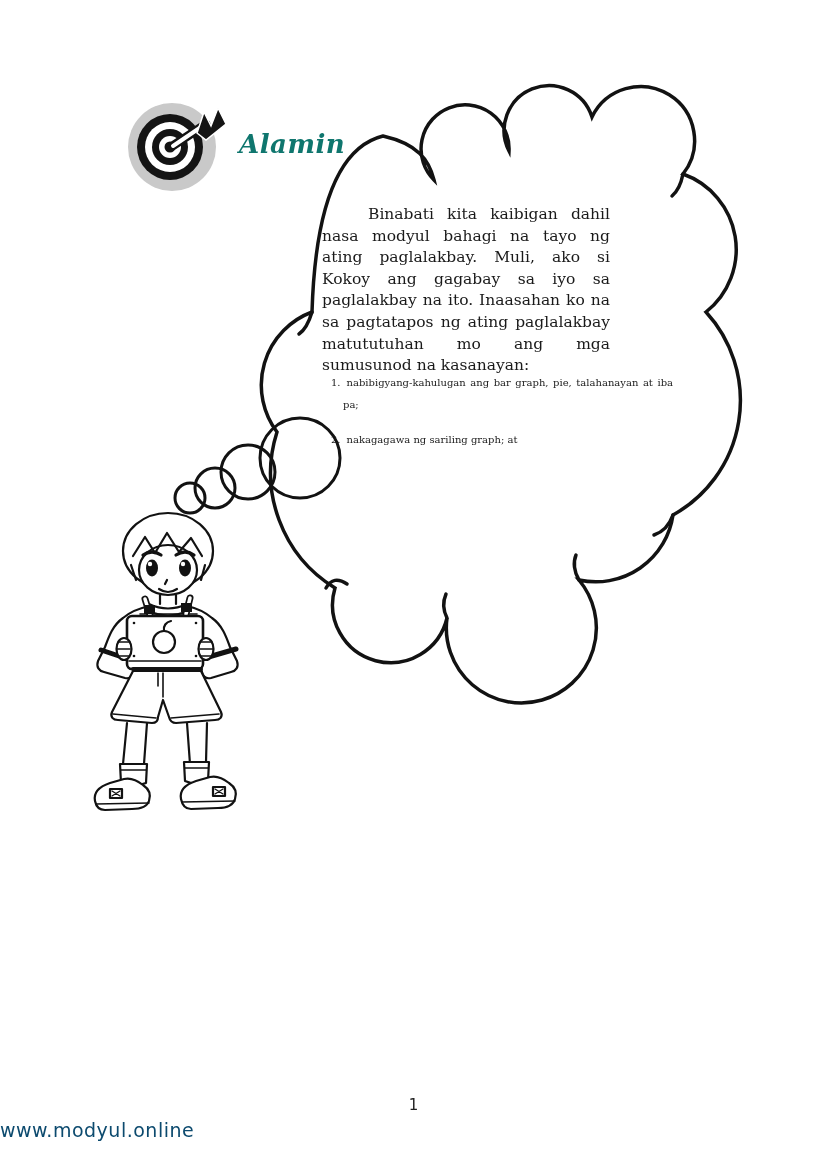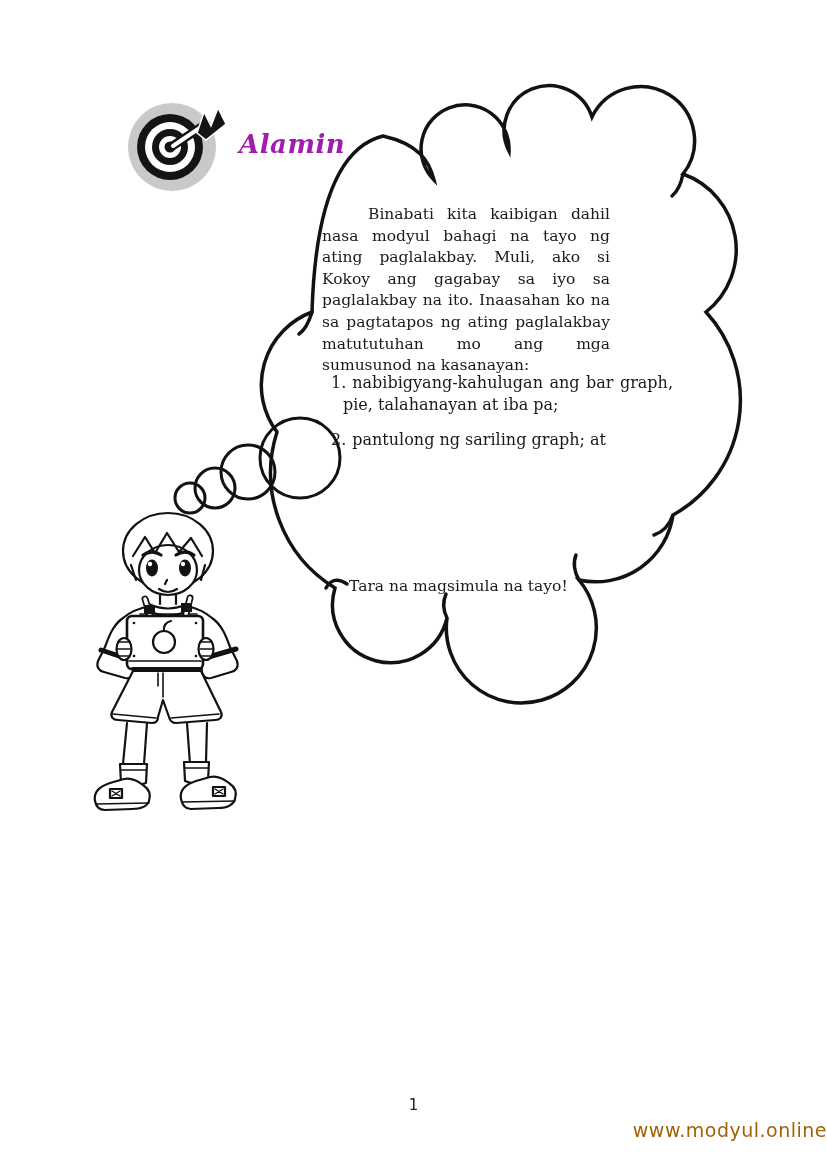--- a/index.html
+++ b/index.html
@@ -4,44 +4,44 @@
 <style>
   html,body{margin:0;padding:0;background:#ffffff;}
   .page{
     position:relative;width:827px;height:1169px;background:#ffffff;overflow:hidden;
     font-family:"DejaVu Serif", serif;color:#1a1a1a;
   }
   svg.art{position:absolute;left:0;top:0;}
   .page-title{
     position:absolute;left:239px;top:129px;
     font-family:"DejaVu Serif", serif;font-style:italic;font-weight:700;
-    font-size:26px;letter-spacing:0.5px;color:#a21caf;
+    font-size:26px;letter-spacing:0.5px;color:#0f766e;
   }
   .bubble-intro{
     position:absolute;left:322px;top:204px;width:288px;
     font-size:15.5px;line-height:21.6px;text-align:justify;text-indent:46px;
   }
   .objectives{
     position:absolute;left:331px;top:372px;width:342px;
-    font-size:16px;line-height:21.6px;
+    font-size:10px;line-height:21.6px;
   }
   .obj{
     text-align:justify;padding-left:12px;text-indent:-12px;margin-bottom:14px;
   }
   .obj .num{margin-right:6px;}
   .closing-line{
     position:absolute;left:349px;top:577px;font-size:15.5px;
   }
   .page-number{
     position:absolute;left:0;top:1096px;width:827px;text-align:center;
     font-family:"DejaVu Sans", sans-serif;font-size:15px;color:#222222;
   }
   .watermark{
-    position:absolute;left:0;top:1119px;width:827px;text-align:right;
-    font-family:"DejaVu Sans", sans-serif;font-size:19px;letter-spacing:0.5px;color:#a16207;
+    position:absolute;left:0;top:1119px;width:827px;text-align:left;
+    font-family:"DejaVu Sans", sans-serif;font-size:19px;letter-spacing:0.5px;color:#0c4a6e;
   }
 </style>
 </head>
 <body>
 
 <div class="page">
 
   <svg class="art" width="827" height="1169" viewBox="0 0 827 1169">
 
     <g>
@@ -174,23 +174,22 @@
 
   <div class="page-title">Alamin</div>
 
   <div class="bubble-intro">Binabati kita kaibigan dahil nasa modyul bahagi na tayo ng ating paglalakbay. Muli, ako si Kokoy ang gagabay sa iyo sa paglalakbay na ito. Inaasahan ko na sa pagtatapos ng ating paglalakbay matututuhan mo ang mga sumusunod na kasanayan:</div>
 
   <div class="objectives">
     <div class="obj">
       <span class="num">1.</span><span>nabibigyang-kahulugan ang bar graph, pie, talahanayan at iba pa;</span>
     </div>
     <div class="obj">
-      <span class="num">2.</span><span>pantulong ng sariling graph; at</span>
+      <span class="num">2.</span><span>nakagagawa ng sariling graph; at</span>
     </div>
   </div>
 
-  <div class="closing-line">Tara na magsimula na tayo!</div>
 
   <div class="page-number">1</div>
 
   <div class="watermark">www.modyul.online</div>
 
 </div>
 
 </body></html>

